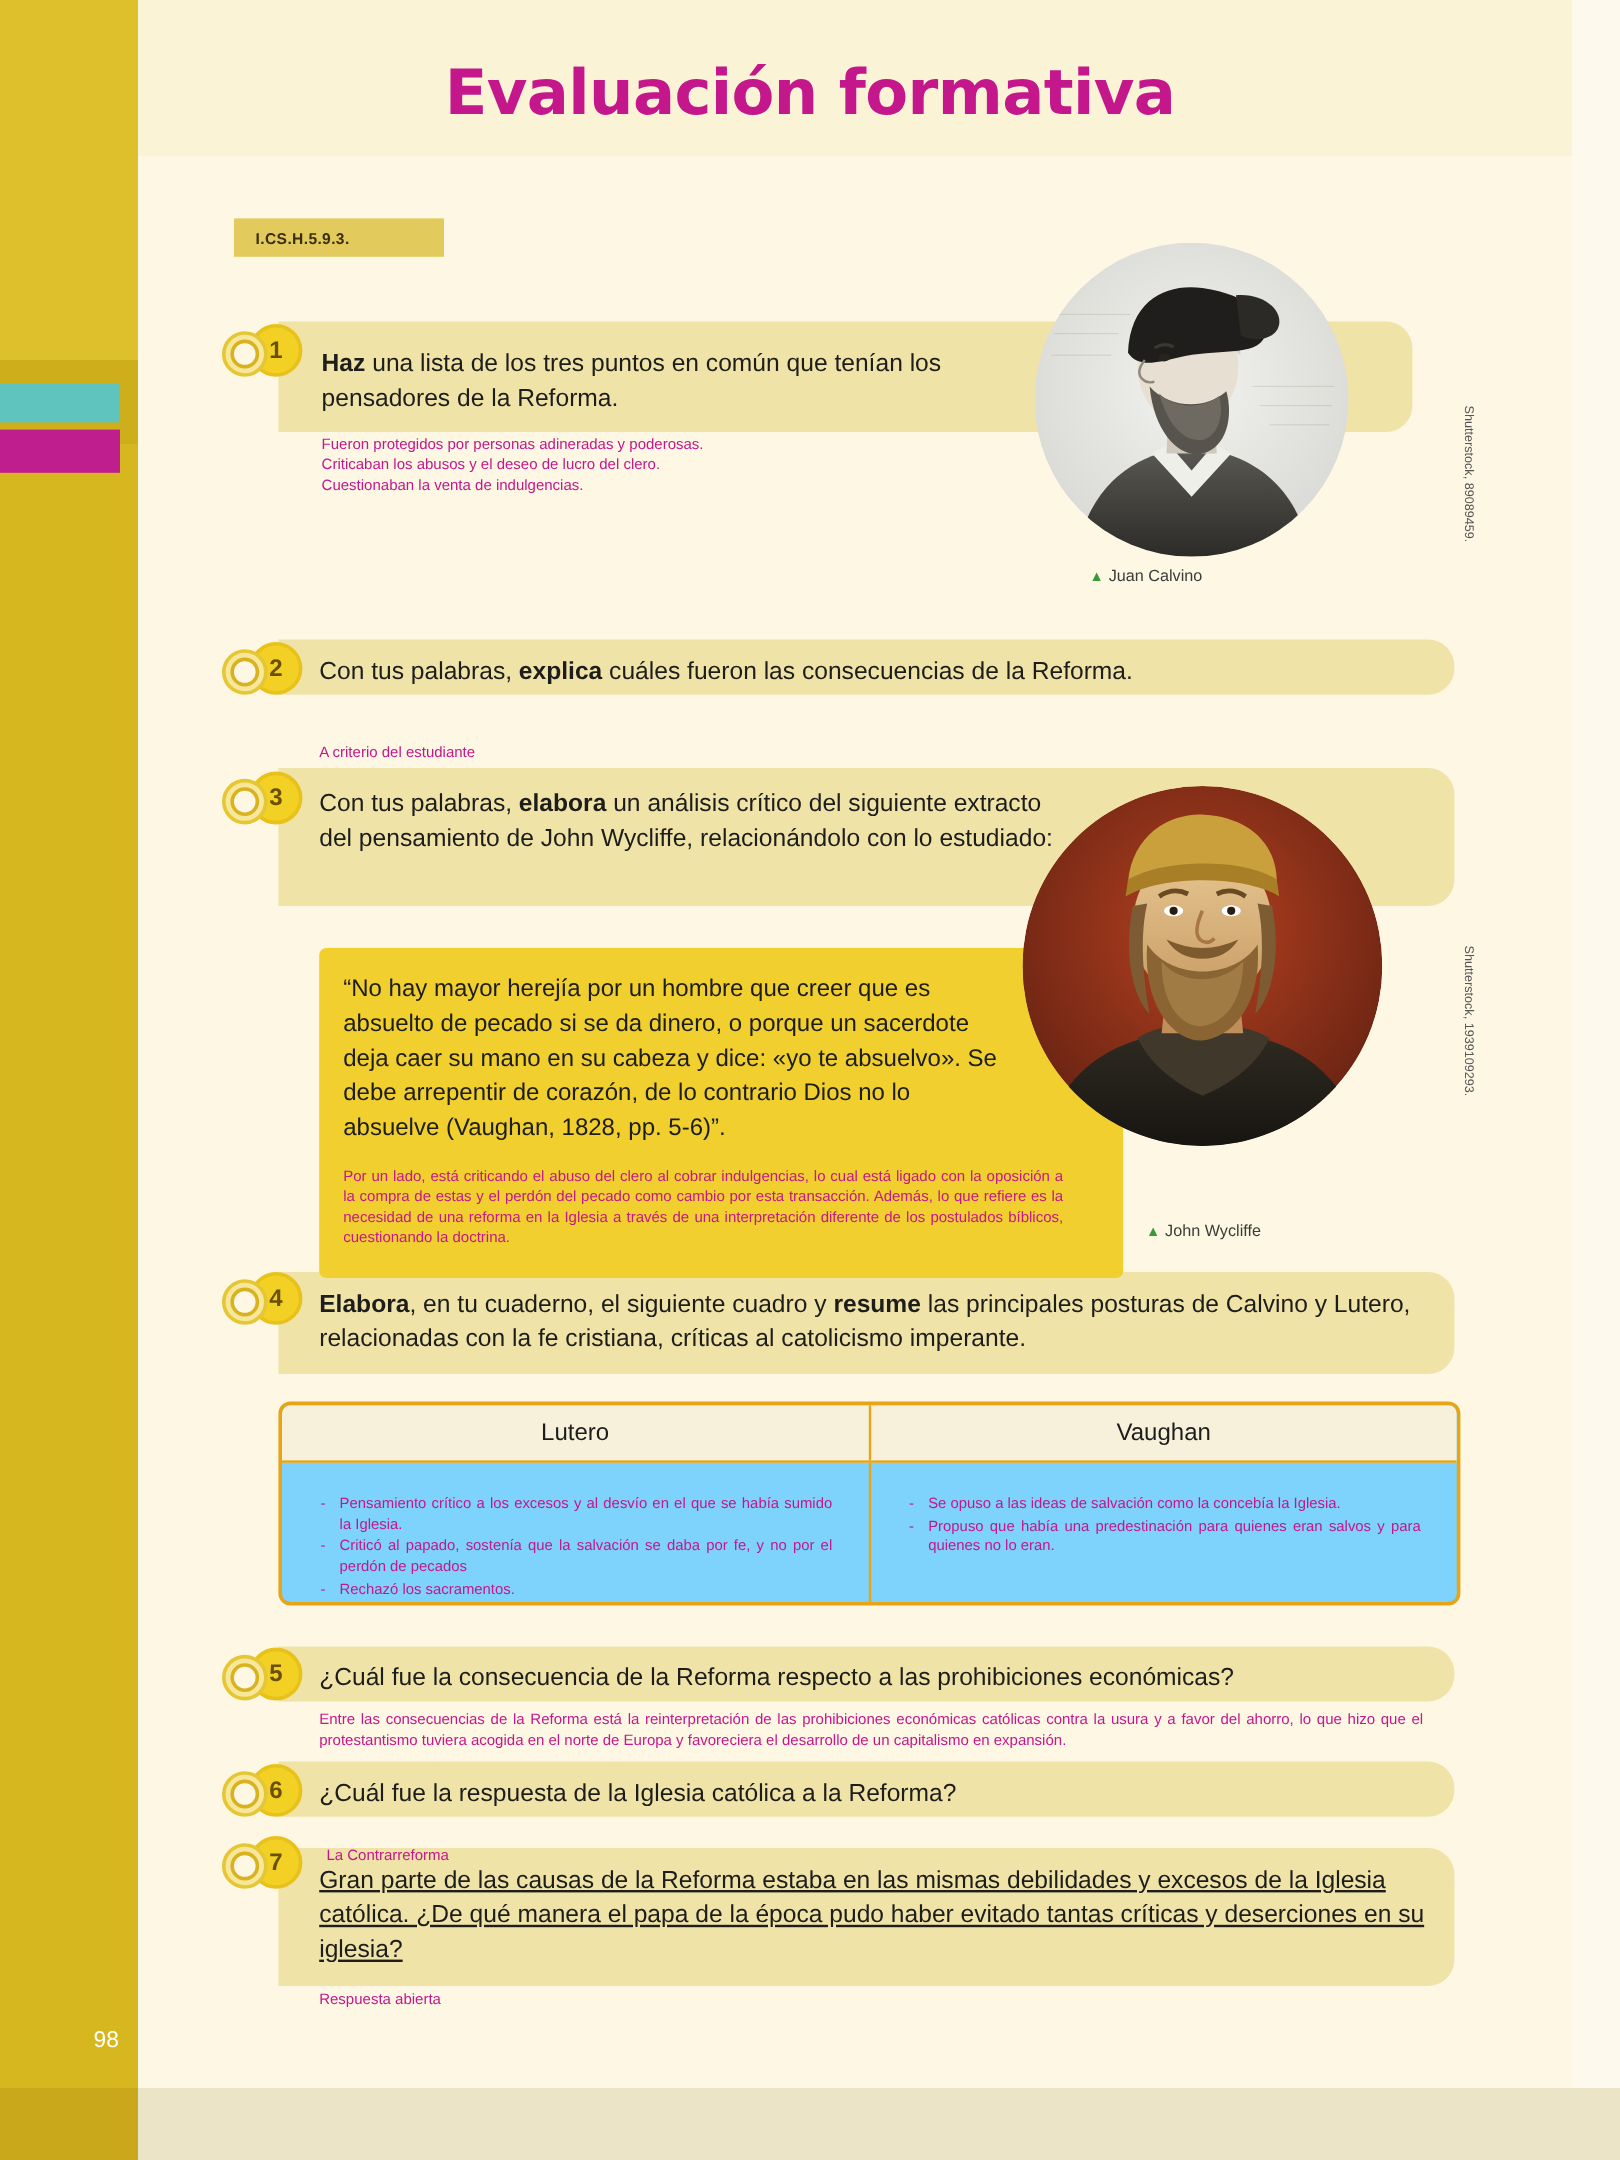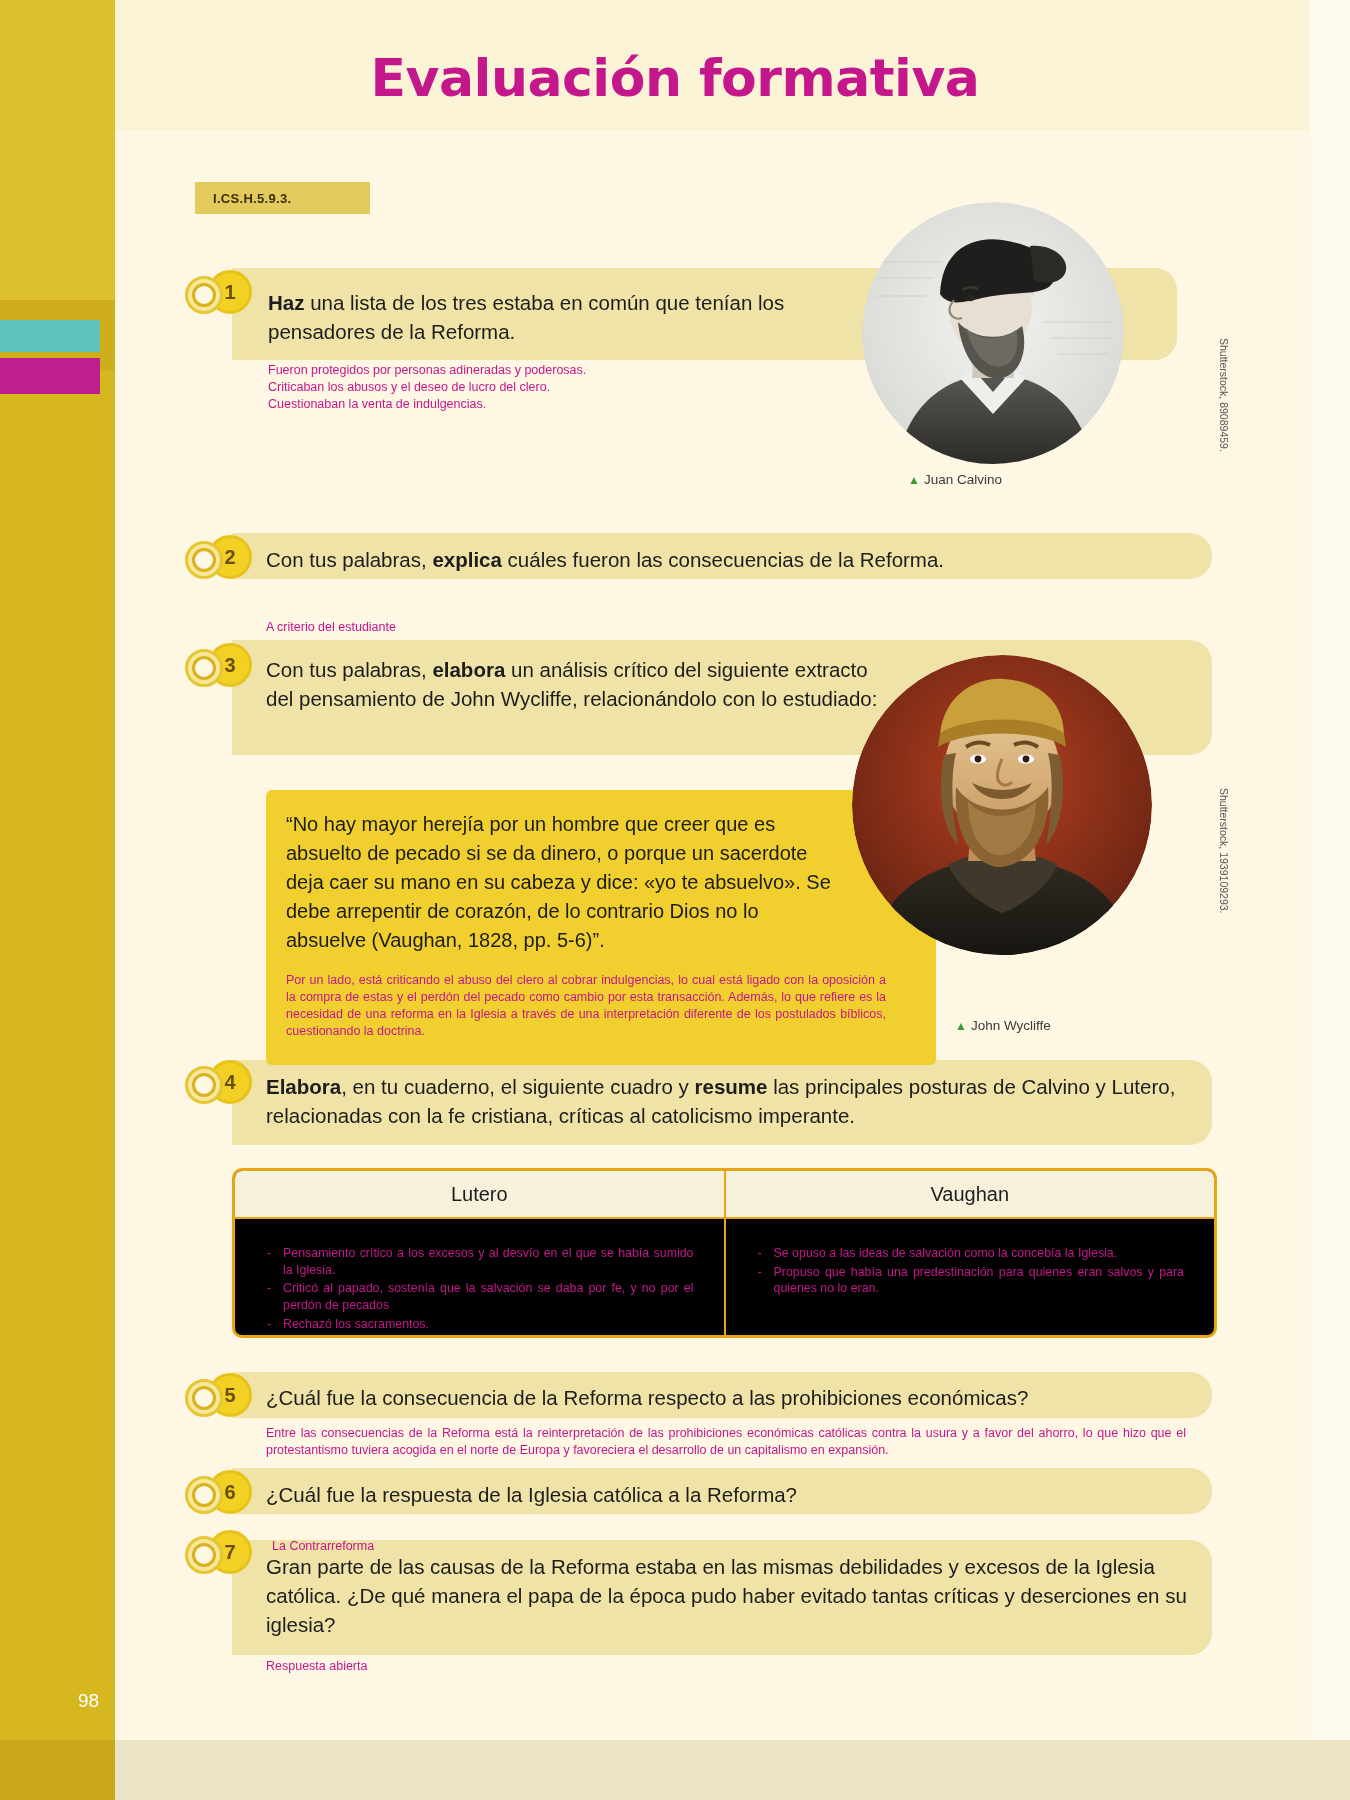--- a/index.html
+++ b/index.html
@@ -168,21 +168,21 @@
     color:#1d1d1b;
     z-index:4;
   }
   
   .table-wrap {
     position:absolute;
     left:232px; top:1168px;
     width:985px; height:170px;
     border:3px solid #e8a417;
     border-radius:10px;
-    background:#000000;
+    background:#7dd3fc;
     overflow:hidden;
     z-index:4;
   }
   .table-head {
     display:flex;
     height:48px;
     background:#f7f1dc;
     border-bottom:2px solid #e8a417;
   }
   .th {
@@ -232,21 +232,21 @@
 <div class="bottom-band"></div>
 <div class="bottom-band-left"></div>
 
 <div class="title">Evaluación formativa</div>
 
 <div class="code-chip">I.CS.H.5.9.3.</div>
 
 <div class="qbar" style="left:232px; top:268px; width:945px; height:92px;"></div>
 <div class="qnum" style="left:208px; top:270px;">1</div>
 <div class="qtext" style="left:268px; top:288px; width:520px;">
-  <b>Haz</b><span> una lista de los tres estaba en común que tenían los pensadores de la Reforma.</span>
+  <b>Haz</b><span> una lista de los tres puntos en común que tenían los pensadores de la Reforma.</span>
 </div>
 <div class="ans" style="left:268px; top:362px; width:480px; white-space:pre-line;">Fueron protegidos por personas adineradas y poderosas.
 Criticaban los abusos y el deseo de lucro del clero.
 Cuestionaban la venta de indulgencias.</div>
 
 <div class="photo-circle" style="left:862px; top:202px; width:262px; height:262px;">
   <svg viewBox="0 0 262 262" width="262" height="262">
     <defs>
       <radialGradient id="cgrad" cx="50%" cy="45%" r="60%">
         <stop offset="0%" stop-color="#f2f2f0"></stop>
@@ -398,16 +398,16 @@
 <div class="qtext" style="left:266px; top:1383px; width:880px;">¿Cuál fue la consecuencia de la Reforma respecto a las prohibiciones económicas?</div>
 <div class="ans ans-just" style="left:266px; top:1425px; width:920px;">Entre las consecuencias de la Reforma está la reinterpretación de las prohibiciones económicas católicas contra la usura y a favor del ahorro, lo que hizo que el protestantismo tuviera acogida en el norte de Europa y favoreciera el desarrollo de un capitalismo en expansión.</div>
 
 <div class="qbar" style="left:232px; top:1468px; width:980px; height:46px;"></div>
 <div class="qnum" style="left:208px; top:1470px;">6</div>
 <div class="qtext" style="left:266px; top:1480px; width:880px;">¿Cuál fue la respuesta de la Iglesia católica a la Reforma?</div>
 <div class="ans" style="left:272px; top:1522px; width:400px;margin-top:16px;">La Contrarreforma</div>
 
 <div class="qbar" style="left:232px; top:1540px; width:980px; height:115px;"></div>
 <div class="qnum" style="left:208px; top:1530px;">7</div>
-<div class="qtext" style="left:266px; top:1552px; width:960px;">Gran parte de las causas de la Reforma estaba en las mismas debilidades y excesos de la Iglesia católica. ¿De qué manera el papa de la época pudo haber evitado tantas críticas y deserciones en su iglesia?</div>
+<div class="qtext" style="left:266px; top:1552px; width:960px;text-decoration:underline;">Gran parte de las causas de la Reforma estaba en las mismas debilidades y excesos de la Iglesia católica. ¿De qué manera el papa de la época pudo haber evitado tantas críticas y deserciones en su iglesia?</div>
 <div class="ans" style="left:266px; top:1658px; width:400px;">Respuesta abierta</div>
 
 <div class="page-num">98</div>
 
 </body></html>

